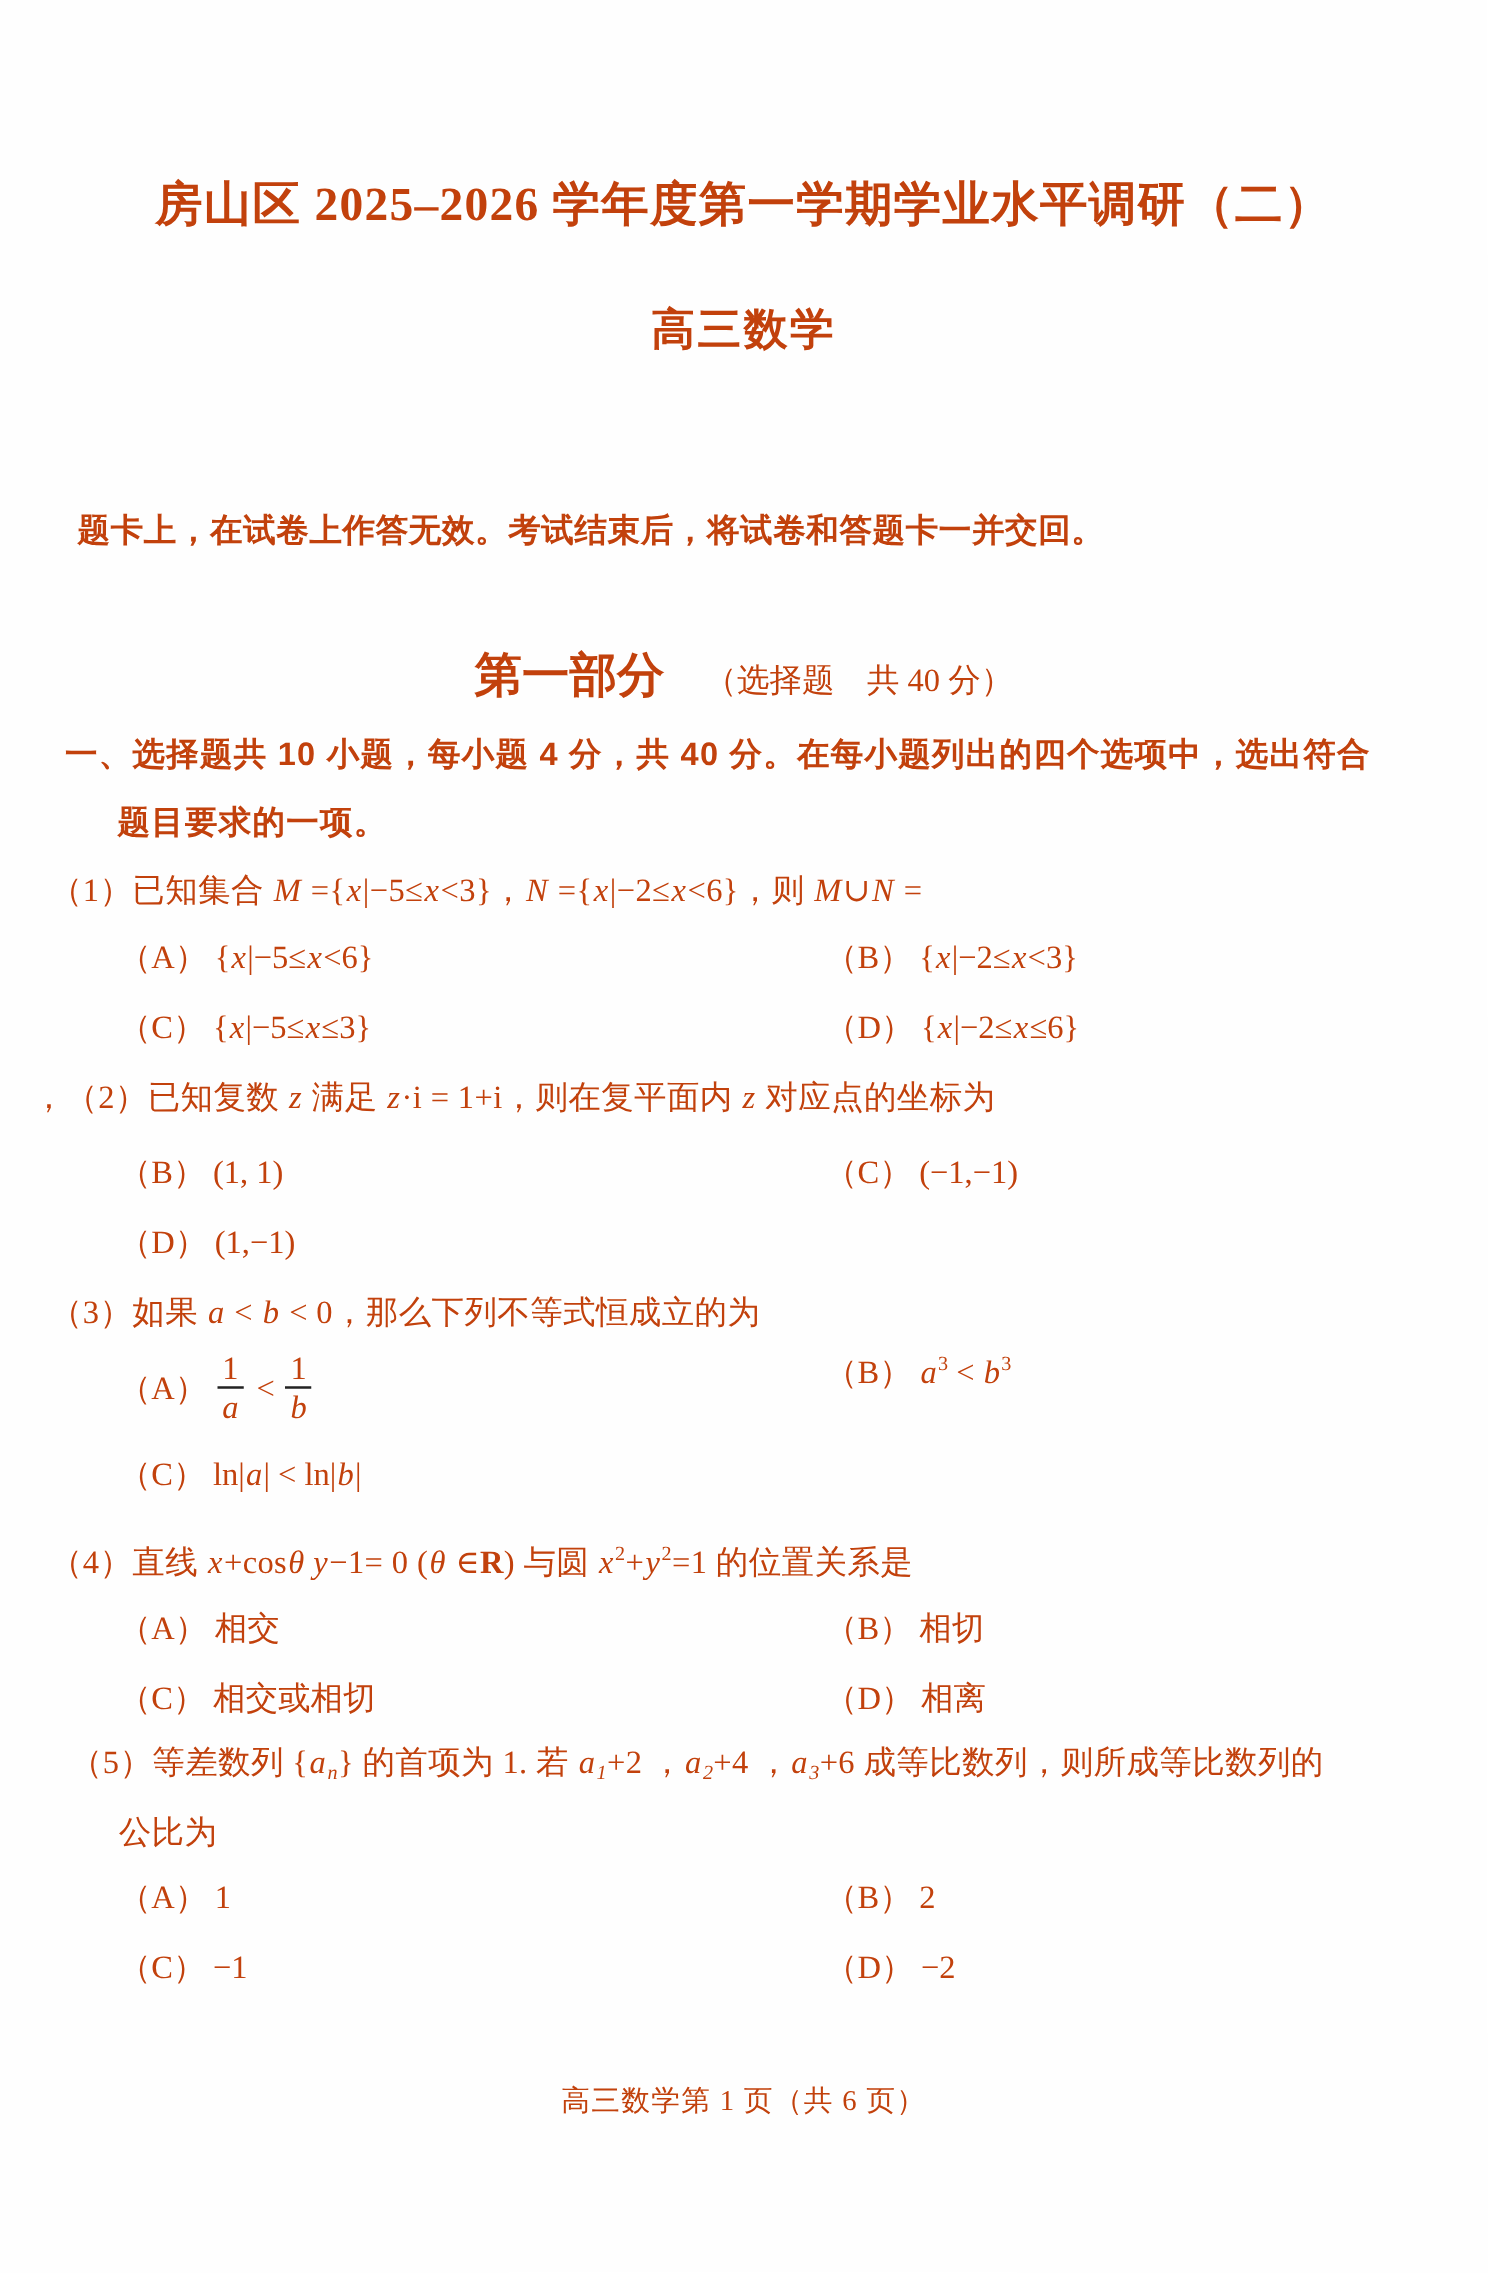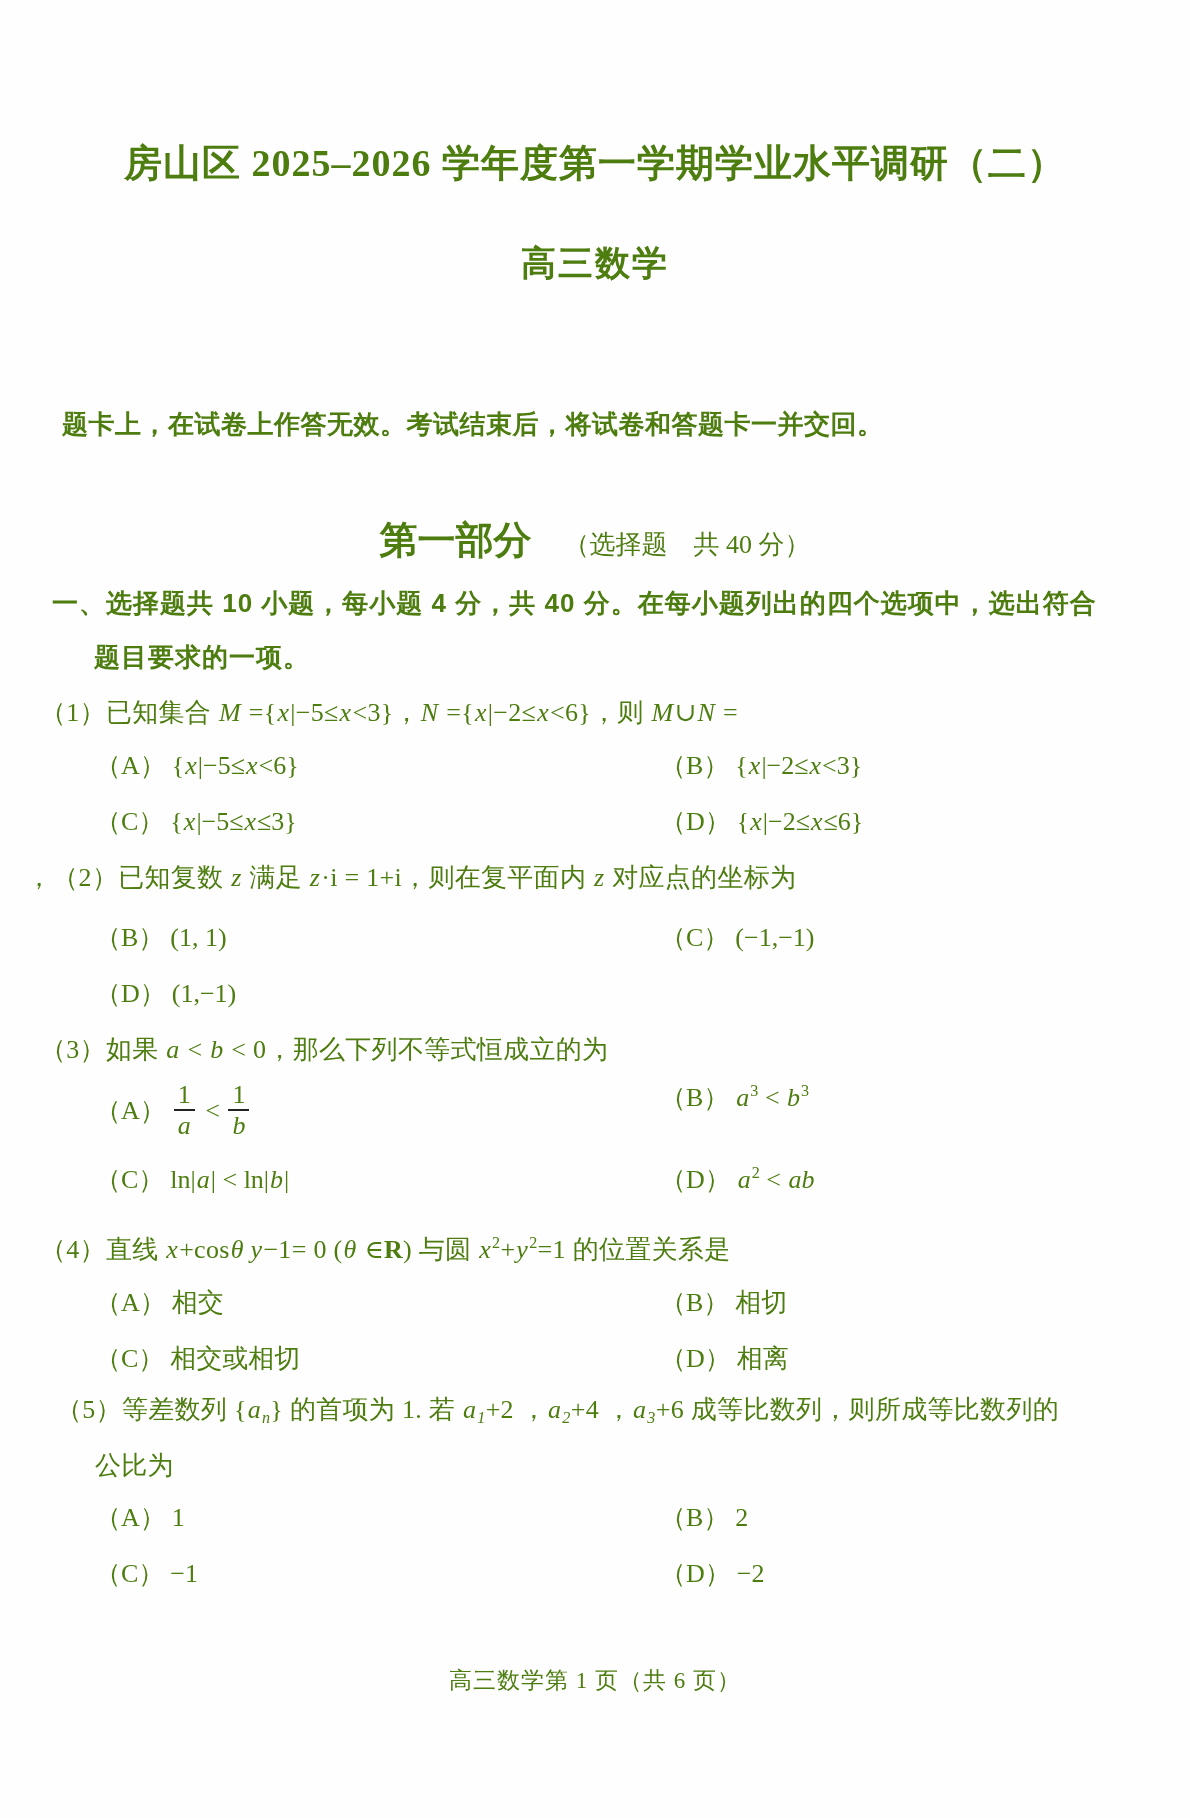--- a/index.html
+++ b/index.html
@@ -1,18 +1,18 @@
 <!DOCTYPE html>
 <html><head>
 <meta charset="utf-8">
 <style>
   html,body{margin:0;padding:0;background:#ffffff;}
   .sheet{
     position:relative;width:1190px;height:1818px;background:#fefefe;
-    color:#4d7c0f;font-family:"Liberation Serif","DejaVu Serif",serif;
+    color:#c2410c;font-family:"Liberation Serif","DejaVu Serif",serif;
     overflow:hidden;
   }
   .abs{position:absolute;}
   .center{left:0;right:0;text-align:center;}
   .title{font-size:38px;font-weight:900;letter-spacing:1px;}
   .subtitle{font-size:35px;font-weight:900;letter-spacing:2px;}
   .notice{left:62px;right:56px;font-size:26px;font-weight:700;
     font-family:"Liberation Sans","DejaVu Sans",sans-serif;letter-spacing:0.5px;}
   .indent{text-indent:34px;}
   .p1h{font-size:38px;font-weight:900;font-family:"Liberation Sans","DejaVu Sans",sans-serif;}
@@ -62,21 +62,20 @@
     <div class="opt"><span class="olabel">（B）</span><span><span>(1, 1)</span></span></div>
     <div class="opt"><span class="olabel">（C）</span><span><span>(−1,−1)</span></span></div>
     <div class="opt"><span class="olabel">（D）</span><span><span>(1,−1)</span></span></div>
   </div>
 
   <div class="abs stem" style="top:1032px;left:40px"><span>（3）如果 </span><span class="mi">a</span><span> &lt; </span><span class="mi">b</span><span> &lt; 0，那么下列不等式恒成立的为</span></div>
   <div class="abs opts tight" style="top:1080px">
     <div class="opt"><span class="olabel">（A）</span><span><span class="frac"><span class="fn">1</span><span class="fd">a</span></span><span> &lt; </span><span class="frac"><span class="fn">1</span><span class="fd">b</span></span></span></div>
     <div class="opt"><span class="olabel">（B）</span><span><span class="mi">a</span><span class="sup">3</span><span> &lt; </span><span class="mi">b</span><span class="sup">3</span></span></div>
     <div class="opt"><span class="olabel">（C）</span><span><span>ln|</span><span class="mi">a</span><span>| &lt; ln|</span><span class="mi">b</span><span>|</span></span></div>
-    <div class="opt"><span class="olabel">（D）</span><span><span class="mi">a</span><span class="sup">2</span><span> &lt; </span><span class="mi">ab</span></span></div>
   </div>
 
   <div class="abs stem" style="top:1232px;left:40px"><span>（4）直线 </span><span class="mi">x</span><span>+cos</span><span class="mi">θ y</span><span>−1= 0 (</span><span class="mi">θ</span><span> ∈</span><span class="bb">R</span><span>) 与圆 </span><span class="mi">x</span><span class="sup">2</span><span>+</span><span class="mi">y</span><span class="sup">2</span><span>=1 的位置关系是</span></div>
   <div class="abs opts" style="top:1285px">
     <div class="opt"><span class="olabel">（A）</span><span><span>相交</span></span></div>
     <div class="opt"><span class="olabel">（B）</span><span><span>相切</span></span></div>
     <div class="opt"><span class="olabel">（C）</span><span><span>相交或相切</span></span></div>
     <div class="opt"><span class="olabel">（D）</span><span><span>相离</span></span></div>
   </div>
 

